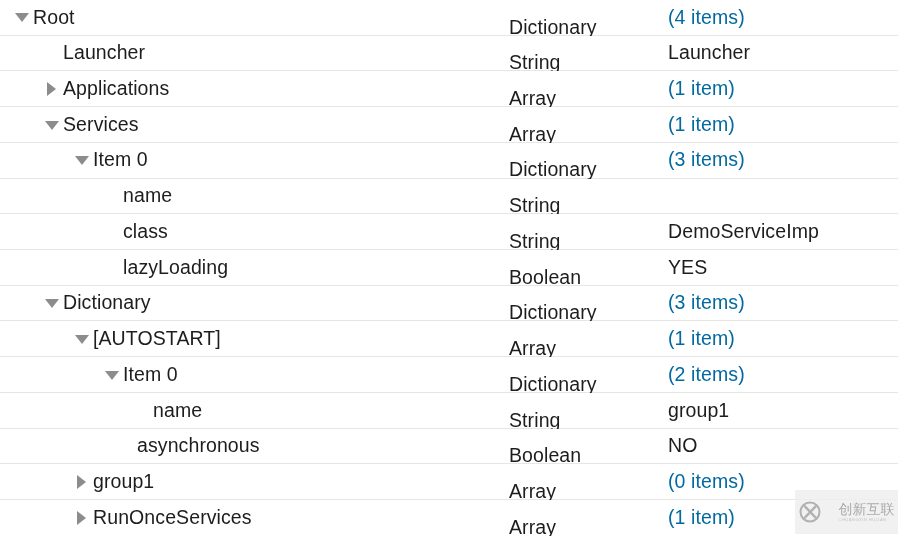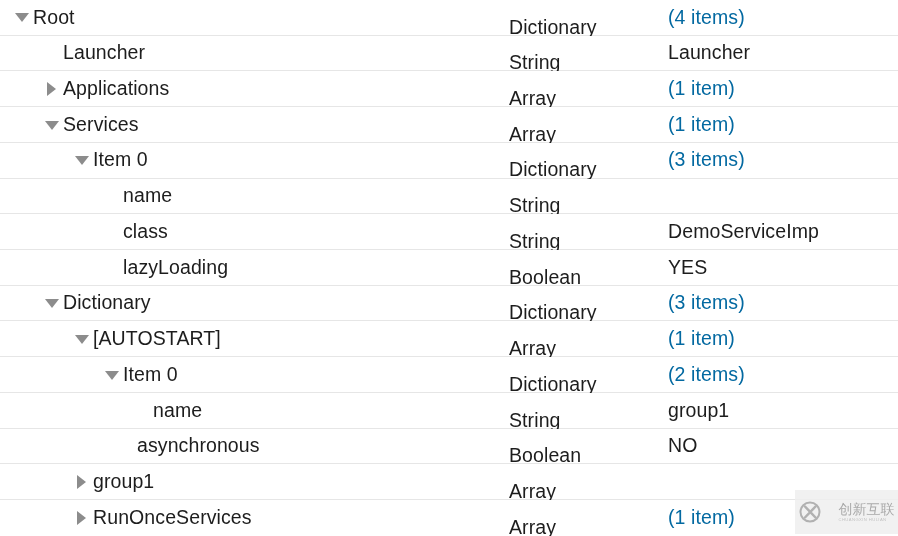--- a/index.html
+++ b/index.html
@@ -257,20 +257,21 @@
         </div>
         <div class="col-type">Boolean</div>
         <div class="col-value">NO</div>
       </div>
       <div class="plist-row">
         <div class="col-key" style="padding-left: 74px;">
           <span class="disclosure closed"></span>
           <span class="key-label">group1</span>
         </div>
         <div class="col-type">Array</div>
+        <div class="col-value muted">(0 items)</div>
       </div>
       <div class="plist-row">
         <div class="col-key" style="padding-left: 74px;">
           <span class="disclosure closed"></span>
           <span class="key-label">RunOnceServices</span>
         </div>
         <div class="col-type">Array</div>
         <div class="col-value muted">(1 item)</div>
       </div>
     </div>

